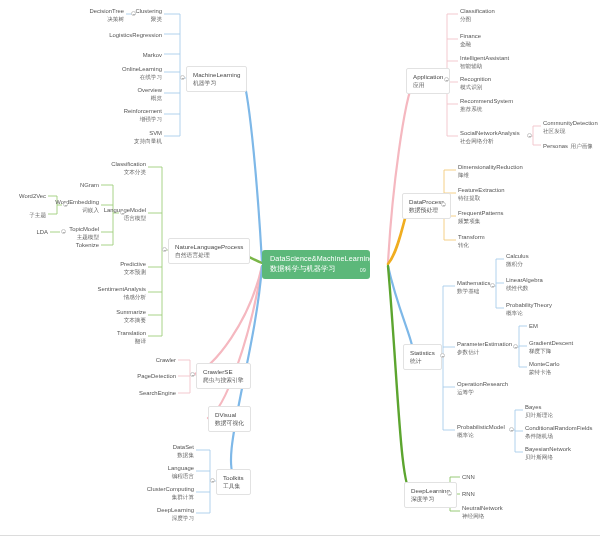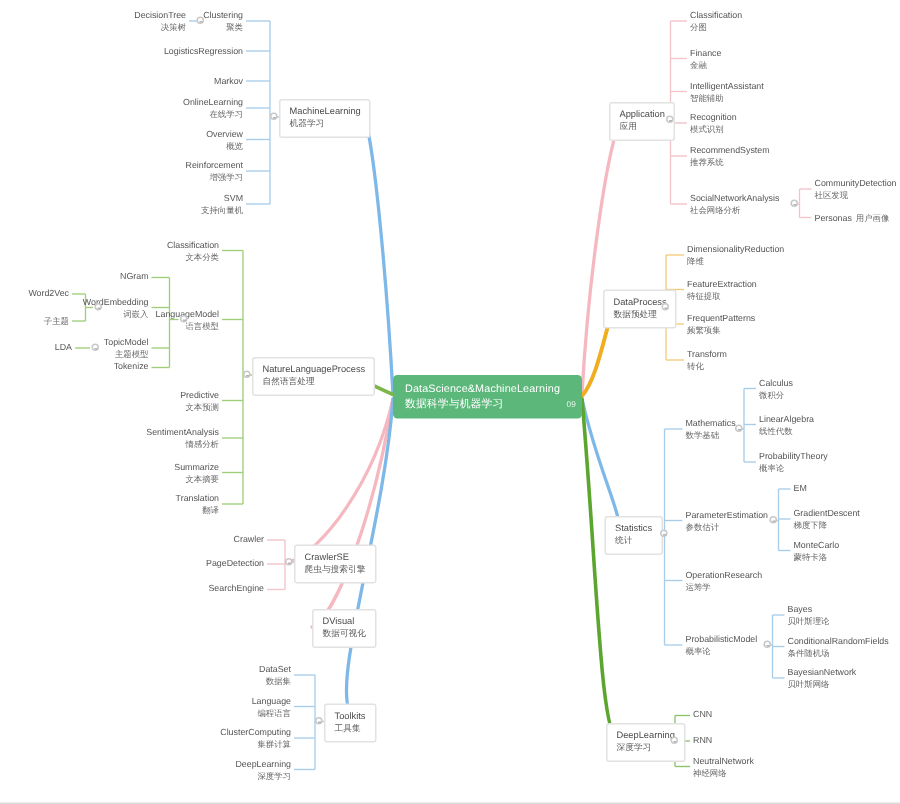--- a/index.html
+++ b/index.html
@@ -217,21 +217,21 @@
 
     <g fill="none" stroke="#8cc46a" stroke-width="0.9">
       <path d="M444,494 L450,494"></path>
       <path d="M450,477 L450,511"></path>
       <path d="M450,477 L460,477"></path>
       <path d="M450,494 L460,494"></path>
       <path d="M450,511 L460,511"></path>
     </g>
   </svg>
 
-  <div class="node root" style="left:262px;top:250px;width:126px;">
+  <div class="node root" style="left:262px;top:250px;width:108px;">
     <span class="en">DataScience&amp;MachineLearning</span>
     <span class="cn">数据科学与机器学习</span>
     <span class="cnt">09</span>
   </div>
 
   <div class="node l1" style="left:186px;top:66px;">
     <span class="en">MachineLearning</span>
     <span class="cn">机器学习</span>
   </div>
   <div class="dot" style="left:180px;top:75px;"></div>

